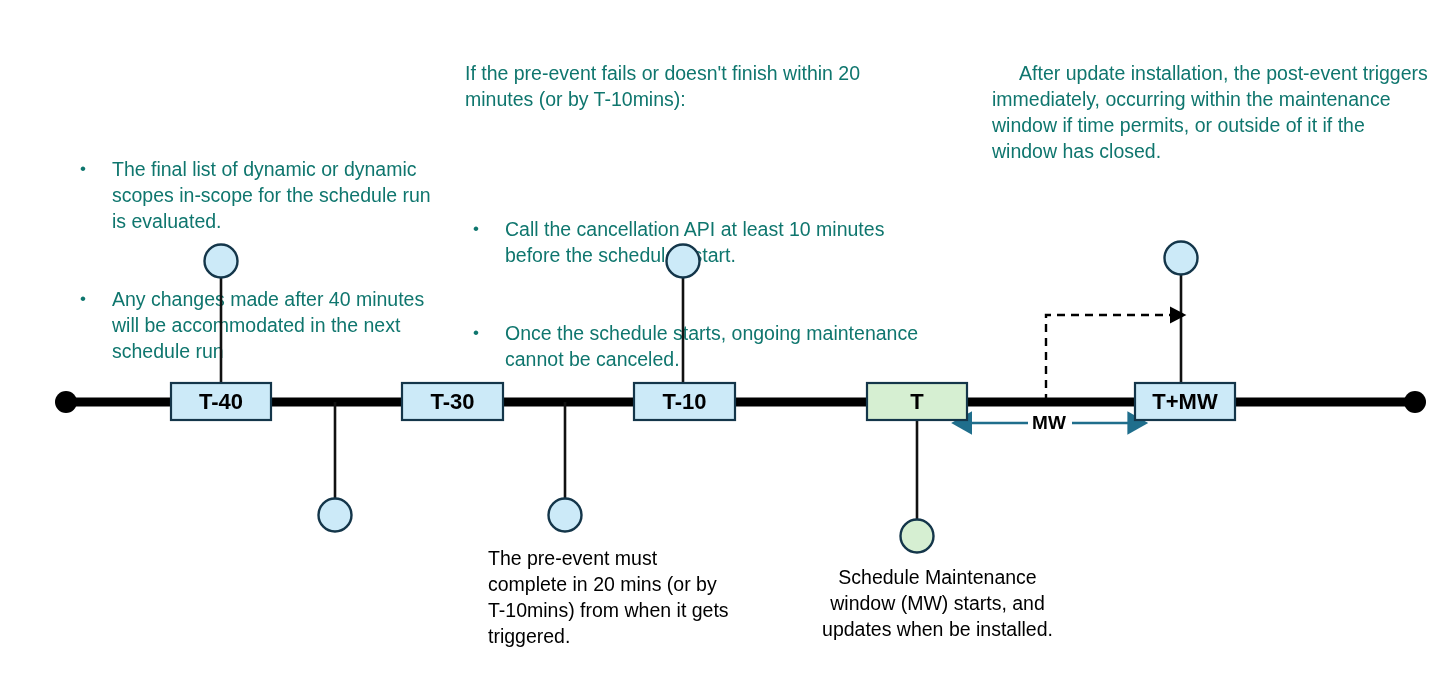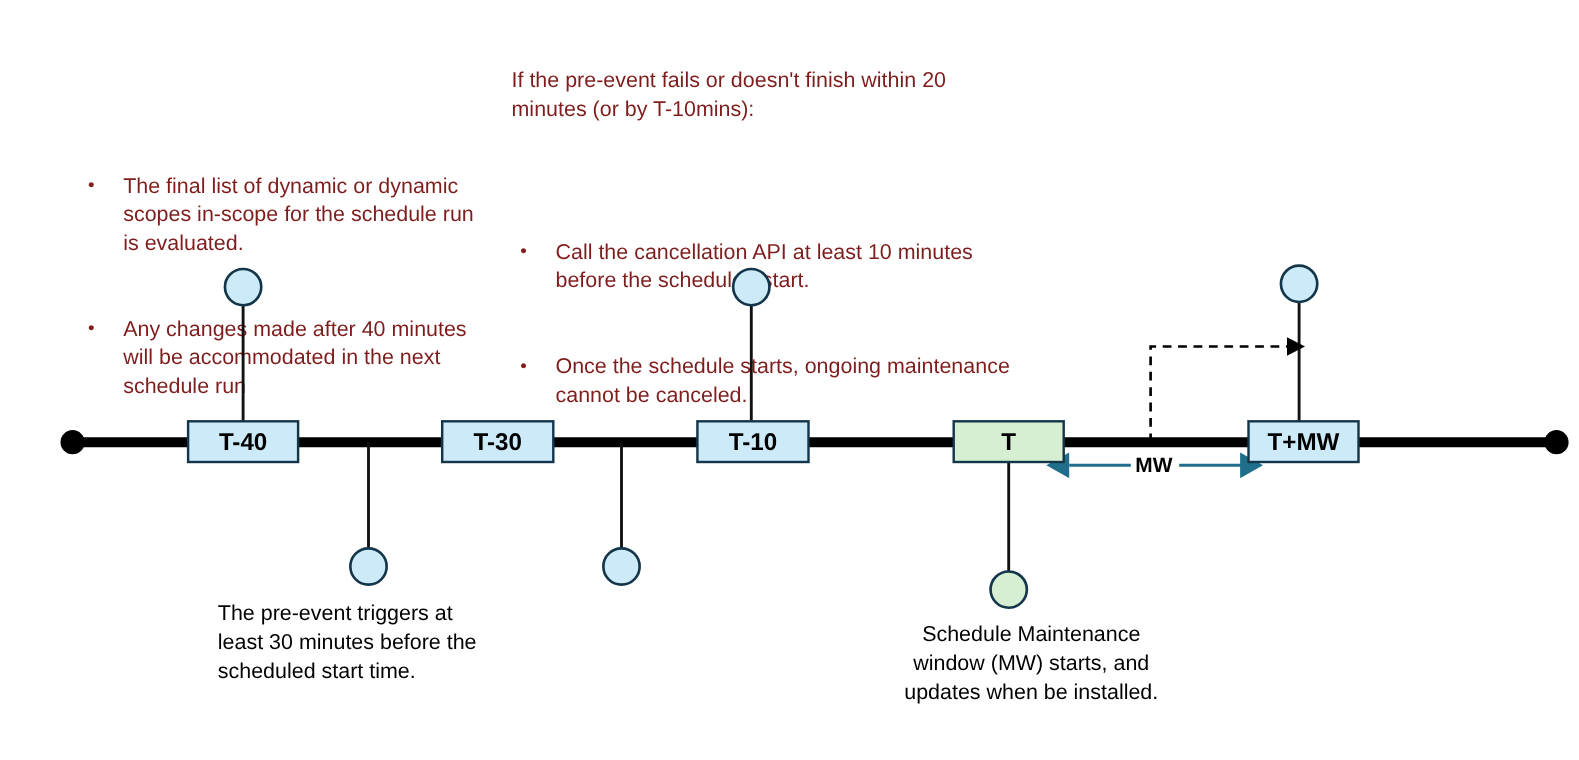--- a/index.html
+++ b/index.html
@@ -17,21 +17,21 @@
     height: 691px;
     overflow: hidden;
     background: #ffffff;
   }
 
   
   .note {
     position: absolute;
     font-size: 19.5px;
     line-height: 26px;
-    color: #7f1d1d;
+    color: #0f766e;
     white-space: pre-wrap;
   }
   .note-lead {
     position: absolute;
     font-size: 19.5px;
     line-height: 26px;
   }
 
   ul.bullets {
     list-style: none;
@@ -103,23 +103,24 @@
   </div>
 
   <div class="note" style="left:465px; top:8px; width:460px;">
     <div class="note-lead" style="position:static;">If the pre-event fails or doesn't finish within 20 minutes (or by T-10mins):</div>
     <ul class="bullets" style="margin-top:0;">
       <li>Call the cancellation API at least 10 minutes before the scheduled start.</li>
       <li>Once the schedule starts, ongoing maintenance cannot be canceled.</li>
     </ul>
   </div>
 
+  <div class="note" style="left:992px; top:60px; width:440px;">     After update installation, the post-event triggers immediately, occurring within the maintenance window if time permits, or outside of it if the window has closed.</div>
 
-  <div class="caption" style="left:198px; top:545px; width:245px;">The pre-event triggers at least 30 minutes before the scheduled start time.</div>
 
+  <div class="caption" style="left:488px; top:545px; width:250px;">The pre-event must complete in 20 mins (or by T-10mins) from when it gets triggered.</div>
 
   <div class="caption center" style="left:805px; top:564px; width:265px;">Schedule Maintenance window (MW) starts, and updates when be installed.</div>
 
   <svg id="diagram" viewBox="0 0 1435 691" xmlns="http://www.w3.org/2000/svg">
     <defs>
       <marker id="arrowTealL" markerWidth="9" markerHeight="9" refX="8" refY="4.5" orient="auto" markerUnits="strokeWidth">
         <path d="M8,0 L0,4.5 L8,9 z" fill="#1F6E8C"></path>
       </marker>
       <marker id="arrowTealR" markerWidth="9" markerHeight="9" refX="1" refY="4.5" orient="auto" markerUnits="strokeWidth">
         <path d="M0,0 L8,4.5 L0,9 z" fill="#1F6E8C"></path>

